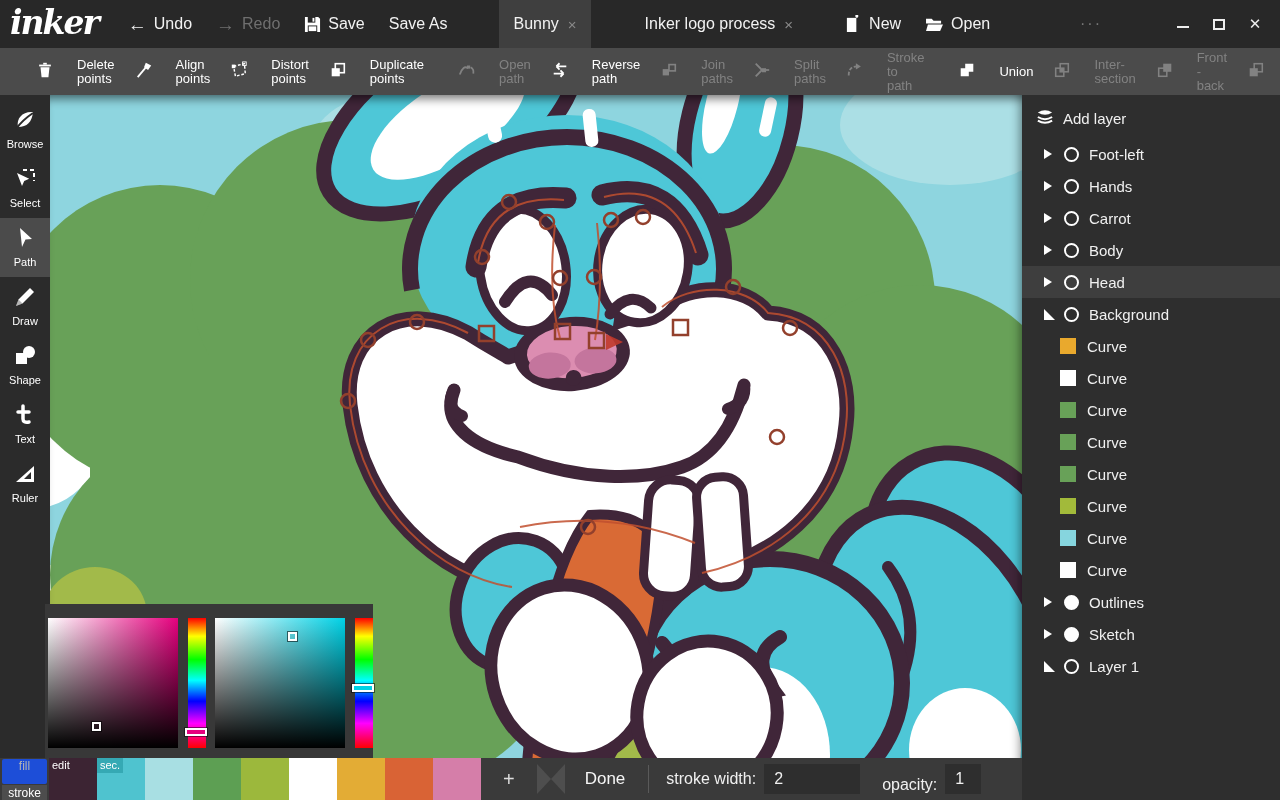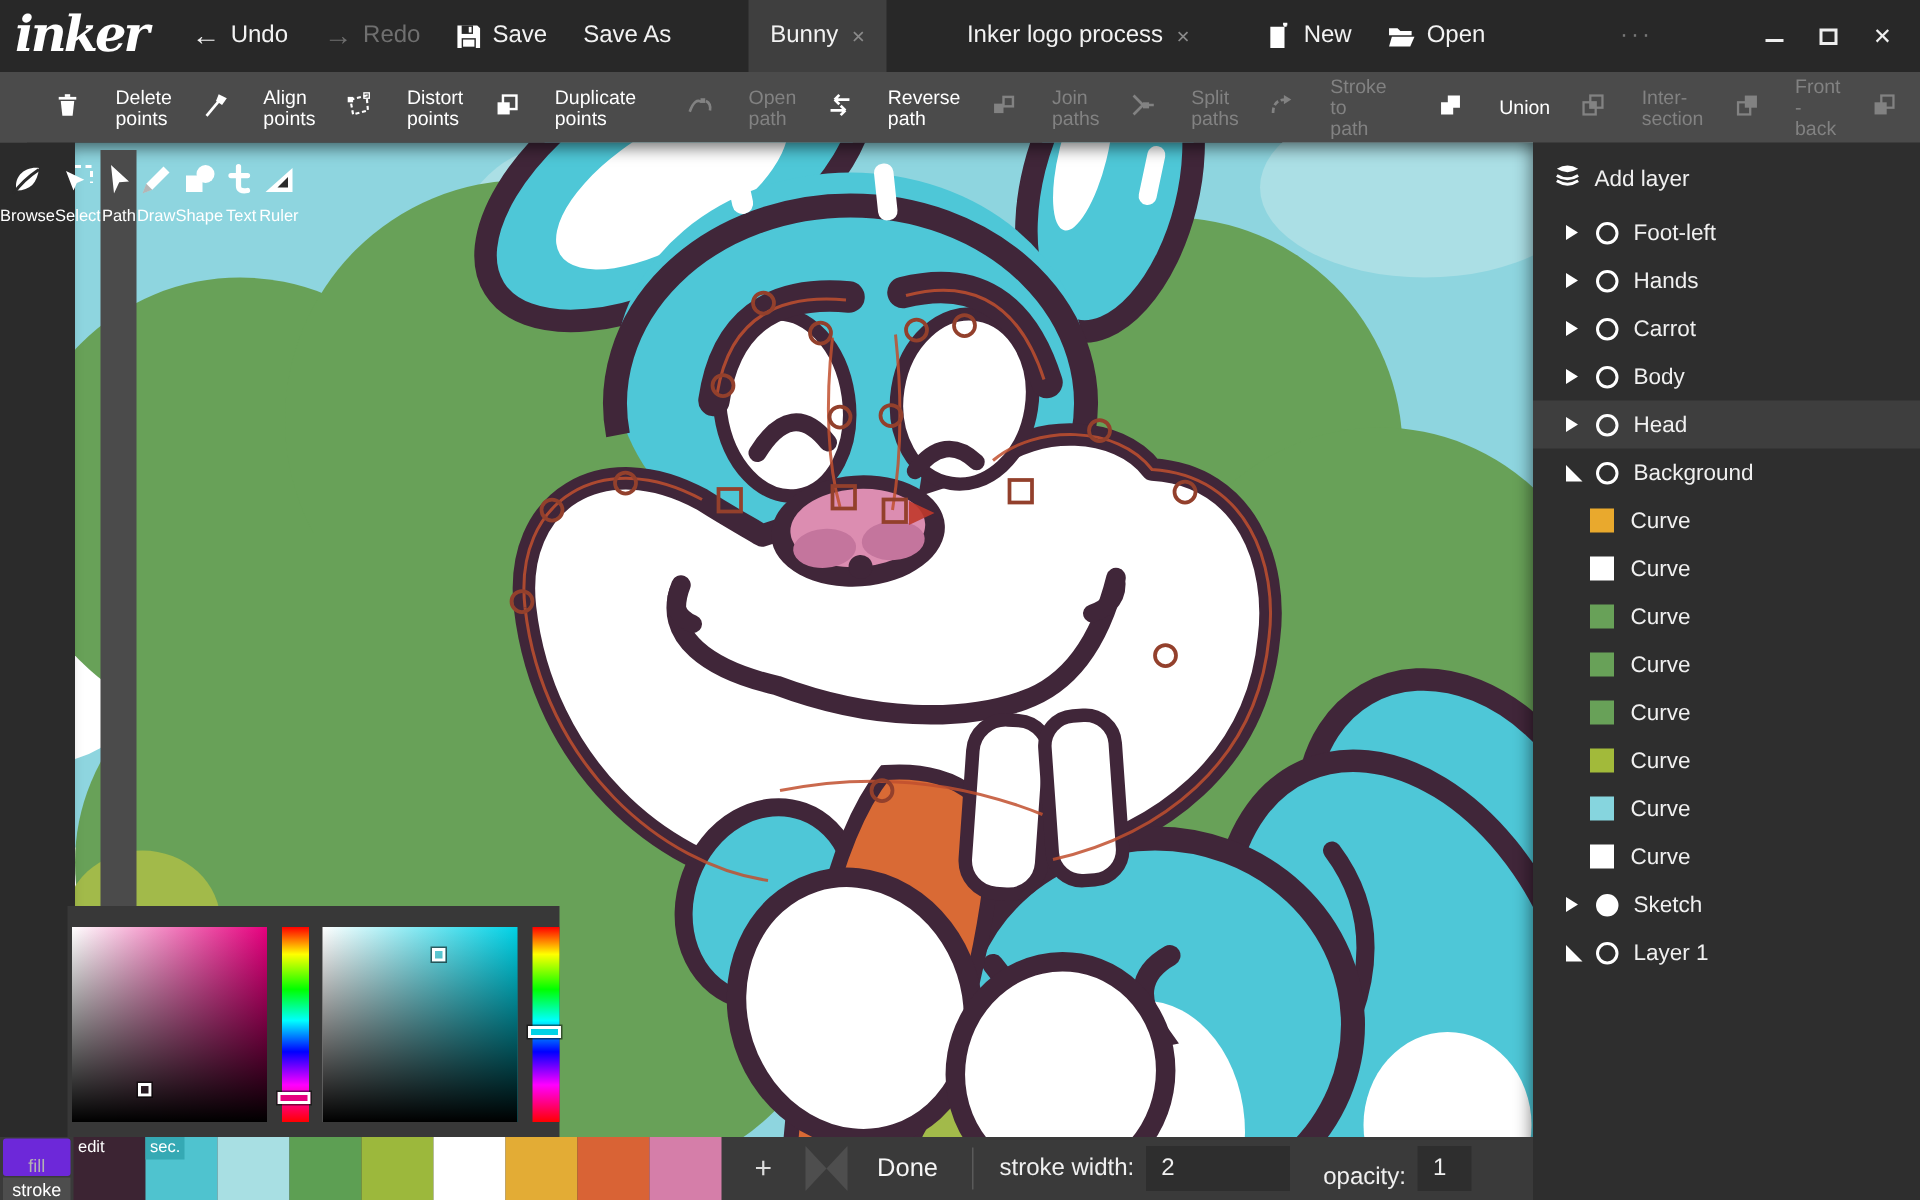--- a/index.html
+++ b/index.html
@@ -27,21 +27,21 @@
   .hamburger{width:50px;height:47px;display:flex;flex-direction:column;justify-content:center;gap:5px;padding:0 9px;background:#4b4b4b;border:none;cursor:pointer;}
   .hamburger i{display:block;height:5px;background:#fff;border-radius:1px;}
   .tool-btn{display:flex;align-items:center;gap:23px;height:47px;background:none;border:none;color:#fff;padding:12px 10px;cursor:pointer;}
   .tool-btn.disabled{color:#828282;}
   .t-label{display:flex;flex-direction:column;align-items:flex-start;font-size:13px;line-height:14px;text-align:left;}
   .tsep{width:1px;height:28px;background:#6d6d6d;margin:0 7px;}
   .help-btn{margin-left:auto;display:flex;align-items:center;gap:8px;background:none;border:none;color:#fff;font-size:18px;padding:0 16px;cursor:pointer;}
   .help-circle{width:21px;height:21px;border-radius:50%;background:#fff;color:#4b4b4b;font-weight:bold;font-size:15px;display:flex;align-items:center;justify-content:center;}
 
   
-  .toolstrip{position:absolute;left:0;top:95px;width:50px;height:705px;background:#2b2b2b;z-index:4;display:flex;flex-direction:row;padding-top:5px;}
+  .toolstrip{position:absolute;left:0;top:95px;width:50px;height:705px;background:#2b2b2b;z-index:4;display:flex;flex-direction:column;padding-top:5px;}
   .tool{display:flex;flex-direction:column;align-items:center;gap:3px;padding:8px 0 9px;background:none;border:none;color:#fff;cursor:pointer;width:50px;}
   .tool.active{background:#4b4b4b;}
   .tool .tlabel{font-size:11px;color:#fff;}
 
   
   .canvas{position:absolute;left:50px;top:95px;width:972px;height:705px;z-index:1;}
   .canvas::after{content:"";position:absolute;inset:0;pointer-events:none;
     box-shadow:inset 0 10px 10px -6px rgba(0,0,0,.5), inset -10px 0 10px -7px rgba(0,0,0,.35);}
 
   
@@ -65,21 +65,21 @@
   .sv-stroke{left:170px;background:linear-gradient(to top,#000,rgba(0,0,0,0)),linear-gradient(to right,#fff,#00d2e6);}
   .sv-cursor{position:absolute;width:9px;height:9px;border:2px solid #fff;outline:1px solid rgba(0,0,0,.55);}
   .hue{position:absolute;top:14px;width:18px;height:130px;cursor:pointer;background:linear-gradient(to bottom,#f00 0%,#ff0 14%,#0f0 32%,#0ff 48%,#00f 64%,#f0f 81%,#f00 100%);}
   .hue-fill{left:143px;}
   .hue-stroke{left:310px;}
   .hue-cursor{position:absolute;left:-3px;width:22px;height:8px;border:2px solid #fff;outline:1px solid rgba(0,0,0,.5);}
 
   
   .bottombar{position:absolute;left:0;top:758px;width:1022px;height:42px;background:#3a3a3a;display:flex;align-items:center;z-index:6;color:#f0f0f0;}
   .fillstroke{position:relative;width:49px;height:42px;flex:none;cursor:pointer;}
-  .fill-chip{position:absolute;left:2px;top:1px;width:45px;height:25px;background:#6d28d9;border-radius:2px;display:flex;align-items:flex-end;justify-content:center;color:#b3b3b3;font-size:12px;}
+  .fill-chip{position:absolute;left:2px;top:1px;width:45px;height:25px;background:#1d4ed8;border-radius:2px;display:flex;align-items:flex-start;justify-content:center;color:#b3b3b3;font-size:12px;}
   .stroke-chip{position:absolute;left:2px;top:27px;width:45px;height:15px;background:#4d4d4d;display:flex;align-items:center;justify-content:center;color:#fff;font-size:12px;}
   .swatches{display:flex;height:42px;flex:none;}
   .swatch{width:48px;height:42px;position:relative;cursor:pointer;}
   .edit-lbl{position:absolute;left:3px;top:1px;font-size:11px;color:#fff;}
   .sec-lbl{position:absolute;left:0;top:0;font-size:11px;color:#fff;background:#35a9b4;padding:1px 3px 2px;}
   .add-btn{background:none;border:none;color:#ddd;font-size:20px;margin-left:16px;cursor:pointer;}
   .bowtie{display:flex;align-items:center;margin-left:16px;}
   .bowtie i{display:block;width:0;height:0;}
   .bowtie .tr-r{border-left:14px solid #4e4e4e;border-top:15px solid transparent;border-bottom:15px solid transparent;}
   .bowtie .tr-l{border-right:14px solid #4e4e4e;border-top:15px solid transparent;border-bottom:15px solid transparent;}
@@ -579,20 +579,27 @@
     </div>
     <div class="lrow child">
       <span class="lswatch" style="background: rgb(255, 255, 255);"></span>
       <span class="lname">Curve</span>
     </div>
     <div class="lrow">
       <span class="exp">
           <i class="tri-collapsed"></i>
         </span>
       <span class="circ filled"></span>
+      <span class="lname">Outlines</span>
+    </div>
+    <div class="lrow">
+      <span class="exp">
+          <i class="tri-collapsed"></i>
+        </span>
+      <span class="circ filled"></span>
       <span class="lname">Sketch</span>
     </div>
     <div class="lrow">
       <span class="exp">
           <i class="tri-expanded"></i>
         </span>
       <span class="circ"></span>
       <span class="lname">Layer 1</span>
     </div>
   </aside>

